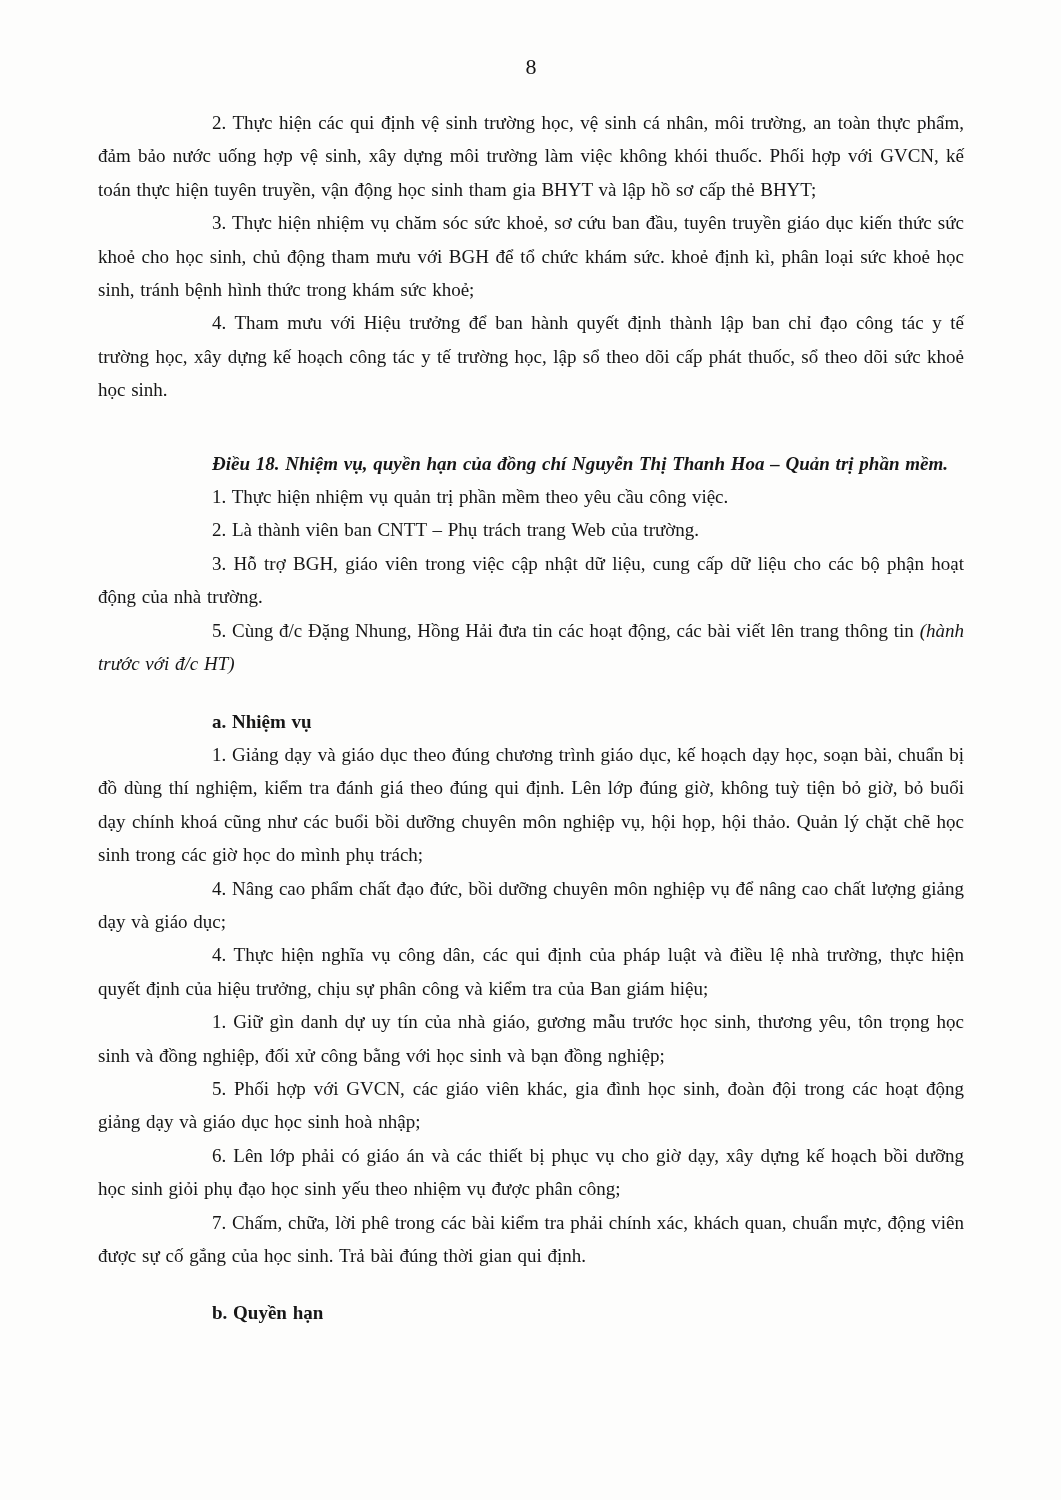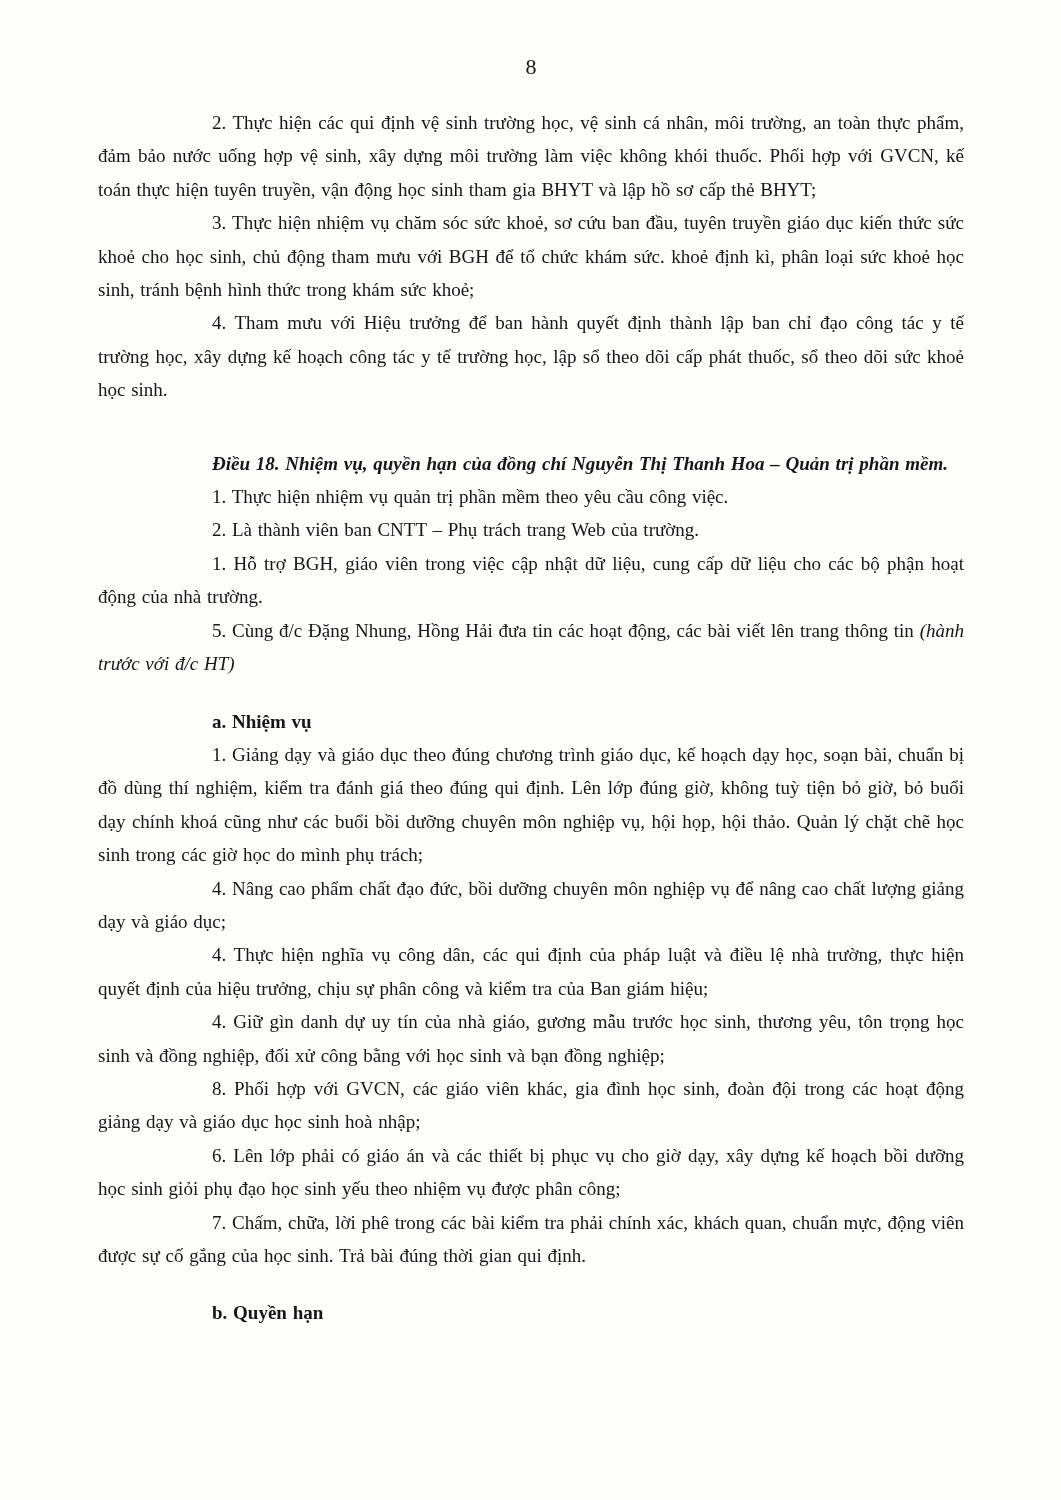--- a/index.html
+++ b/index.html
@@ -53,28 +53,28 @@
   <div class="page-number">8</div>
 
   <p class="body">2. Thực hiện các qui định vệ sinh trường học, vệ sinh cá nhân, môi trường, an toàn thực phẩm, đảm bảo nước uống hợp vệ sinh, xây dựng môi trường làm việc không khói thuốc. Phối hợp với GVCN, kế toán thực hiện tuyên truyền, vận động học sinh tham gia BHYT và lập hồ sơ cấp thẻ BHYT;</p>
   <p class="body">3. Thực hiện nhiệm vụ chăm sóc sức khoẻ, sơ cứu ban đầu, tuyên truyền giáo dục kiến thức sức khoẻ cho học sinh, chủ động tham mưu với BGH để tổ chức khám sức. khoẻ định kì, phân loại sức khoẻ học sinh, tránh bệnh hình thức trong khám sức khoẻ;</p>
   <p class="body">4. Tham mưu với Hiệu trưởng để ban hành quyết định thành lập ban chỉ đạo công tác y tế trường học, xây dựng kế hoạch công tác y tế trường học, lập sổ theo dõi cấp phát thuốc, sổ theo dõi sức khoẻ học sinh.</p>
 
   <p class="heading">Điều 18. Nhiệm vụ, quyền hạn của đồng chí Nguyễn Thị Thanh Hoa – Quản trị phần mềm.</p>
 
   <p class="body">1. Thực hiện nhiệm vụ quản trị phần mềm theo yêu cầu công việc.</p>
   <p class="body">2. Là thành viên ban CNTT – Phụ trách trang Web của trường.</p>
-  <p class="body">1. Hỗ trợ BGH, giáo viên trong việc cập nhật dữ liệu, cung cấp dữ liệu cho các bộ phận hoạt động của nhà trường.</p>
+  <p class="body">3. Hỗ trợ BGH, giáo viên trong việc cập nhật dữ liệu, cung cấp dữ liệu cho các bộ phận hoạt động của nhà trường.</p>
   <p class="body"><span>5. Cùng đ/c Đặng Nhung, Hồng Hải đưa tin các hoạt động, các bài viết lên trang thông tin </span><span class="italic">(hành trước với đ/c HT)</span></p>
 
   <p class="subheading">a. Nhiệm vụ</p>
 
   <p class="body">1. Giảng dạy và giáo dục theo đúng chương trình giáo dục, kế hoạch dạy học, soạn bài, chuẩn bị đồ dùng thí nghiệm, kiểm tra đánh giá theo đúng qui định. Lên lớp đúng giờ, không tuỳ tiện bỏ giờ, bỏ buổi dạy chính khoá cũng như các buổi bồi dưỡng chuyên môn nghiệp vụ, hội họp, hội thảo. Quản lý chặt chẽ học sinh trong các giờ học do mình phụ trách;</p>
   <p class="body">4. Nâng cao phẩm chất đạo đức, bồi dưỡng chuyên môn nghiệp vụ để nâng cao chất lượng giảng dạy và giáo dục;</p>
   <p class="body">4. Thực hiện nghĩa vụ công dân, các qui định của pháp luật và điều lệ nhà trường, thực hiện quyết định của hiệu trưởng, chịu sự phân công và kiểm tra của Ban giám hiệu;</p>
-  <p class="body">4. Giữ gìn danh dự uy tín của nhà giáo, gương mẫu trước học sinh, thương yêu, tôn trọng học sinh và đồng nghiệp, đối xử công bằng với học sinh và bạn đồng nghiệp;</p>
-  <p class="body">8. Phối hợp với GVCN, các giáo viên khác, gia đình học sinh, đoàn đội trong các hoạt động giảng dạy và giáo dục học sinh hoà nhập;</p>
+  <p class="body">1. Giữ gìn danh dự uy tín của nhà giáo, gương mẫu trước học sinh, thương yêu, tôn trọng học sinh và đồng nghiệp, đối xử công bằng với học sinh và bạn đồng nghiệp;</p>
+  <p class="body">5. Phối hợp với GVCN, các giáo viên khác, gia đình học sinh, đoàn đội trong các hoạt động giảng dạy và giáo dục học sinh hoà nhập;</p>
   <p class="body">6. Lên lớp phải có giáo án và các thiết bị phục vụ cho giờ dạy, xây dựng kế hoạch bồi dưỡng học sinh giỏi phụ đạo học sinh yếu theo nhiệm vụ được phân công;</p>
   <p class="body">7. Chấm, chữa, lời phê trong các bài kiểm tra phải chính xác, khách quan, chuẩn mực, động viên được sự cố gắng của học sinh. Trả bài đúng thời gian qui định.</p>
 
   <p class="subheading">b. Quyền hạn</p>
 
 </div>
 
 </body></html>

